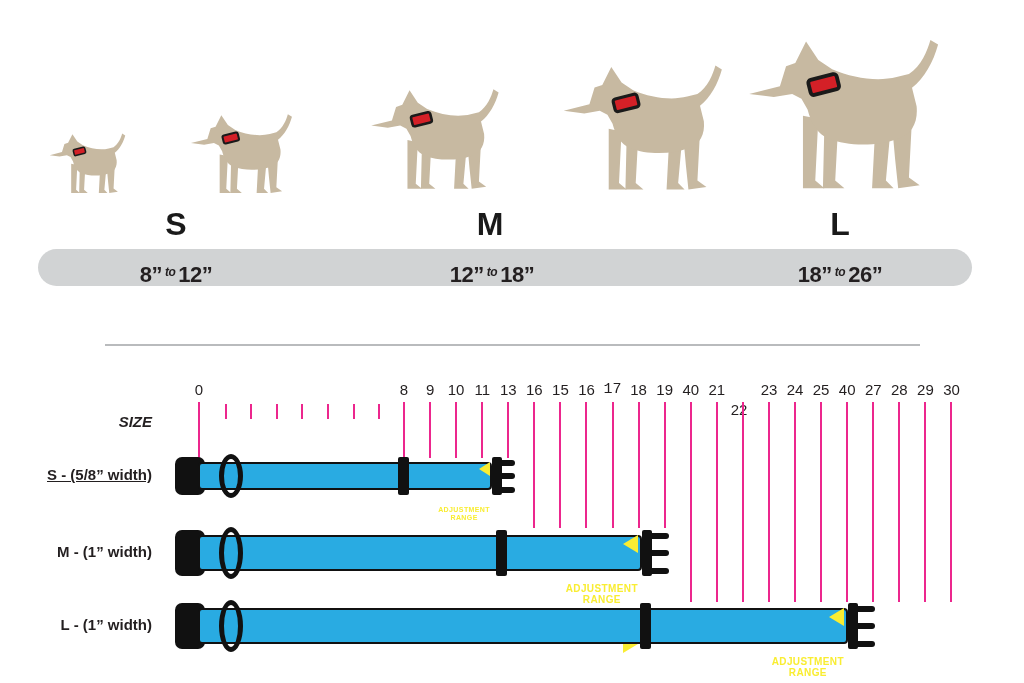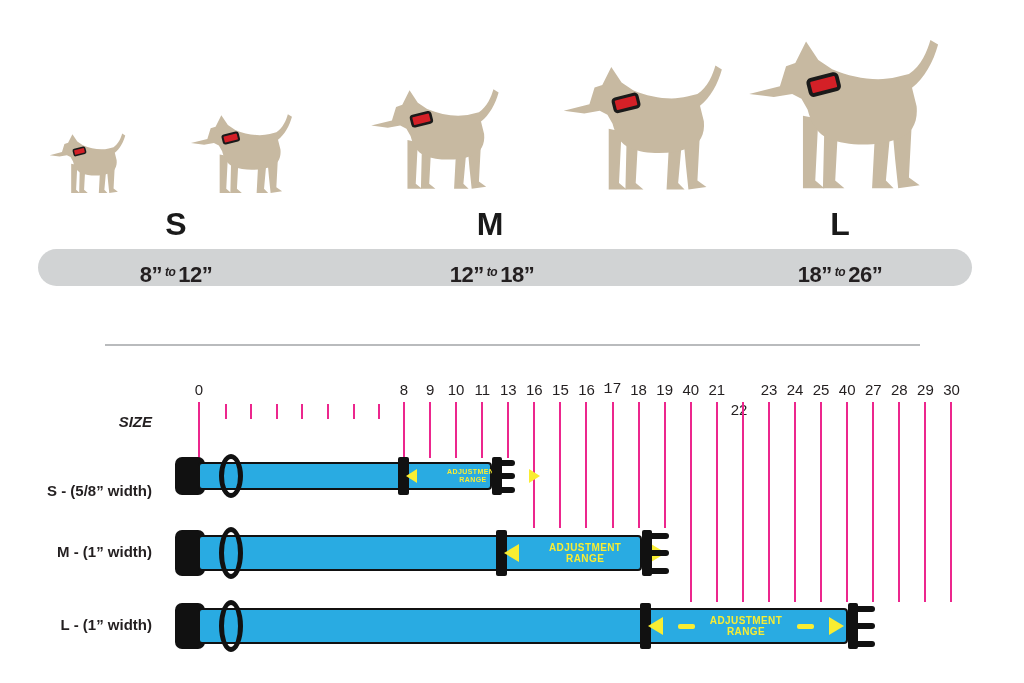--- a/index.html
+++ b/index.html
@@ -51,21 +51,21 @@
   .buckle{position:absolute;background:#111;border-radius:7px;}
   .strap{
     position:absolute;background:var(--collar-blue);
     border:2.5px solid #111;border-radius:4px;box-sizing:border-box;
   }
   .dring{
     position:absolute;border:5px solid #111;border-radius:50%;
     box-sizing:border-box;background:transparent;
   }
   .slider{position:absolute;background:#111;border-radius:2px;}
-  .arrowbox{position:absolute;display:flex;align-items:center;gap:15px;}
+  .arrowbox{position:absolute;display:flex;align-items:flex-end;gap:15px;flex-direction:column;}
   .tri{width:0;height:0;flex:0 0 auto;}
   .shaft{flex:1 1 auto;background:var(--arrow-yellow);height:5px;border-radius:2px;}
   .atext{
     flex:0 0 auto;color:var(--arrow-yellow);font-weight:bold;text-align:center;
     line-height:1.1;letter-spacing:.4px;text-transform:uppercase;
   }
   .mbar{position:absolute;background:#111;border-radius:2px;}
   .prong{position:absolute;background:#111;border-radius:0 3px 3px 0;}
 </style>
 </head>
@@ -174,21 +174,21 @@
       <div class="tick-line" style="left: 950.47px; height: 200px;"></div>
       <div class="tick-dash" style="left: 224.6px;"></div>
       <div class="tick-dash" style="left: 250.2px;"></div>
       <div class="tick-dash" style="left: 275.8px;"></div>
       <div class="tick-dash" style="left: 301.4px;"></div>
       <div class="tick-dash" style="left: 327px;"></div>
       <div class="tick-dash" style="left: 352.6px;"></div>
       <div class="tick-dash" style="left: 378.2px;"></div>
     </div>
   <div id="collars">
-      <div class="row-label" style="top: 482px;">S - (5/8” width)</div>
+      <div class="row-label" style="top: 466px; text-decoration: underline;">S - (5/8” width)</div>
       <div class="buckle" style="left: 175px; top: 457px; width: 30px; height: 38px;"></div>
       <div class="strap" style="left: 198px; top: 462px; width: 294px; height: 28px;"></div>
       <div class="dring" style="left: 219px; top: 454px; width: 24px; height: 44px;"></div>
       <div class="slider" style="left: 398px; top: 457px; width: 11px; height: 38px;"></div>
       <div class="arrowbox" style="left: 406px; top: 462px; width: 84px; height: 28px;">
         <div class="tri" style="border-top: 7px solid transparent; border-bottom: 7px solid transparent; border-right: 11px solid var(--arrow-yellow);"></div>
         <div class="shaft"></div>
         <div class="atext" style="font-size: 7px;">
           <div>ADJUSTMENT</div>
           <div>RANGE</div>

